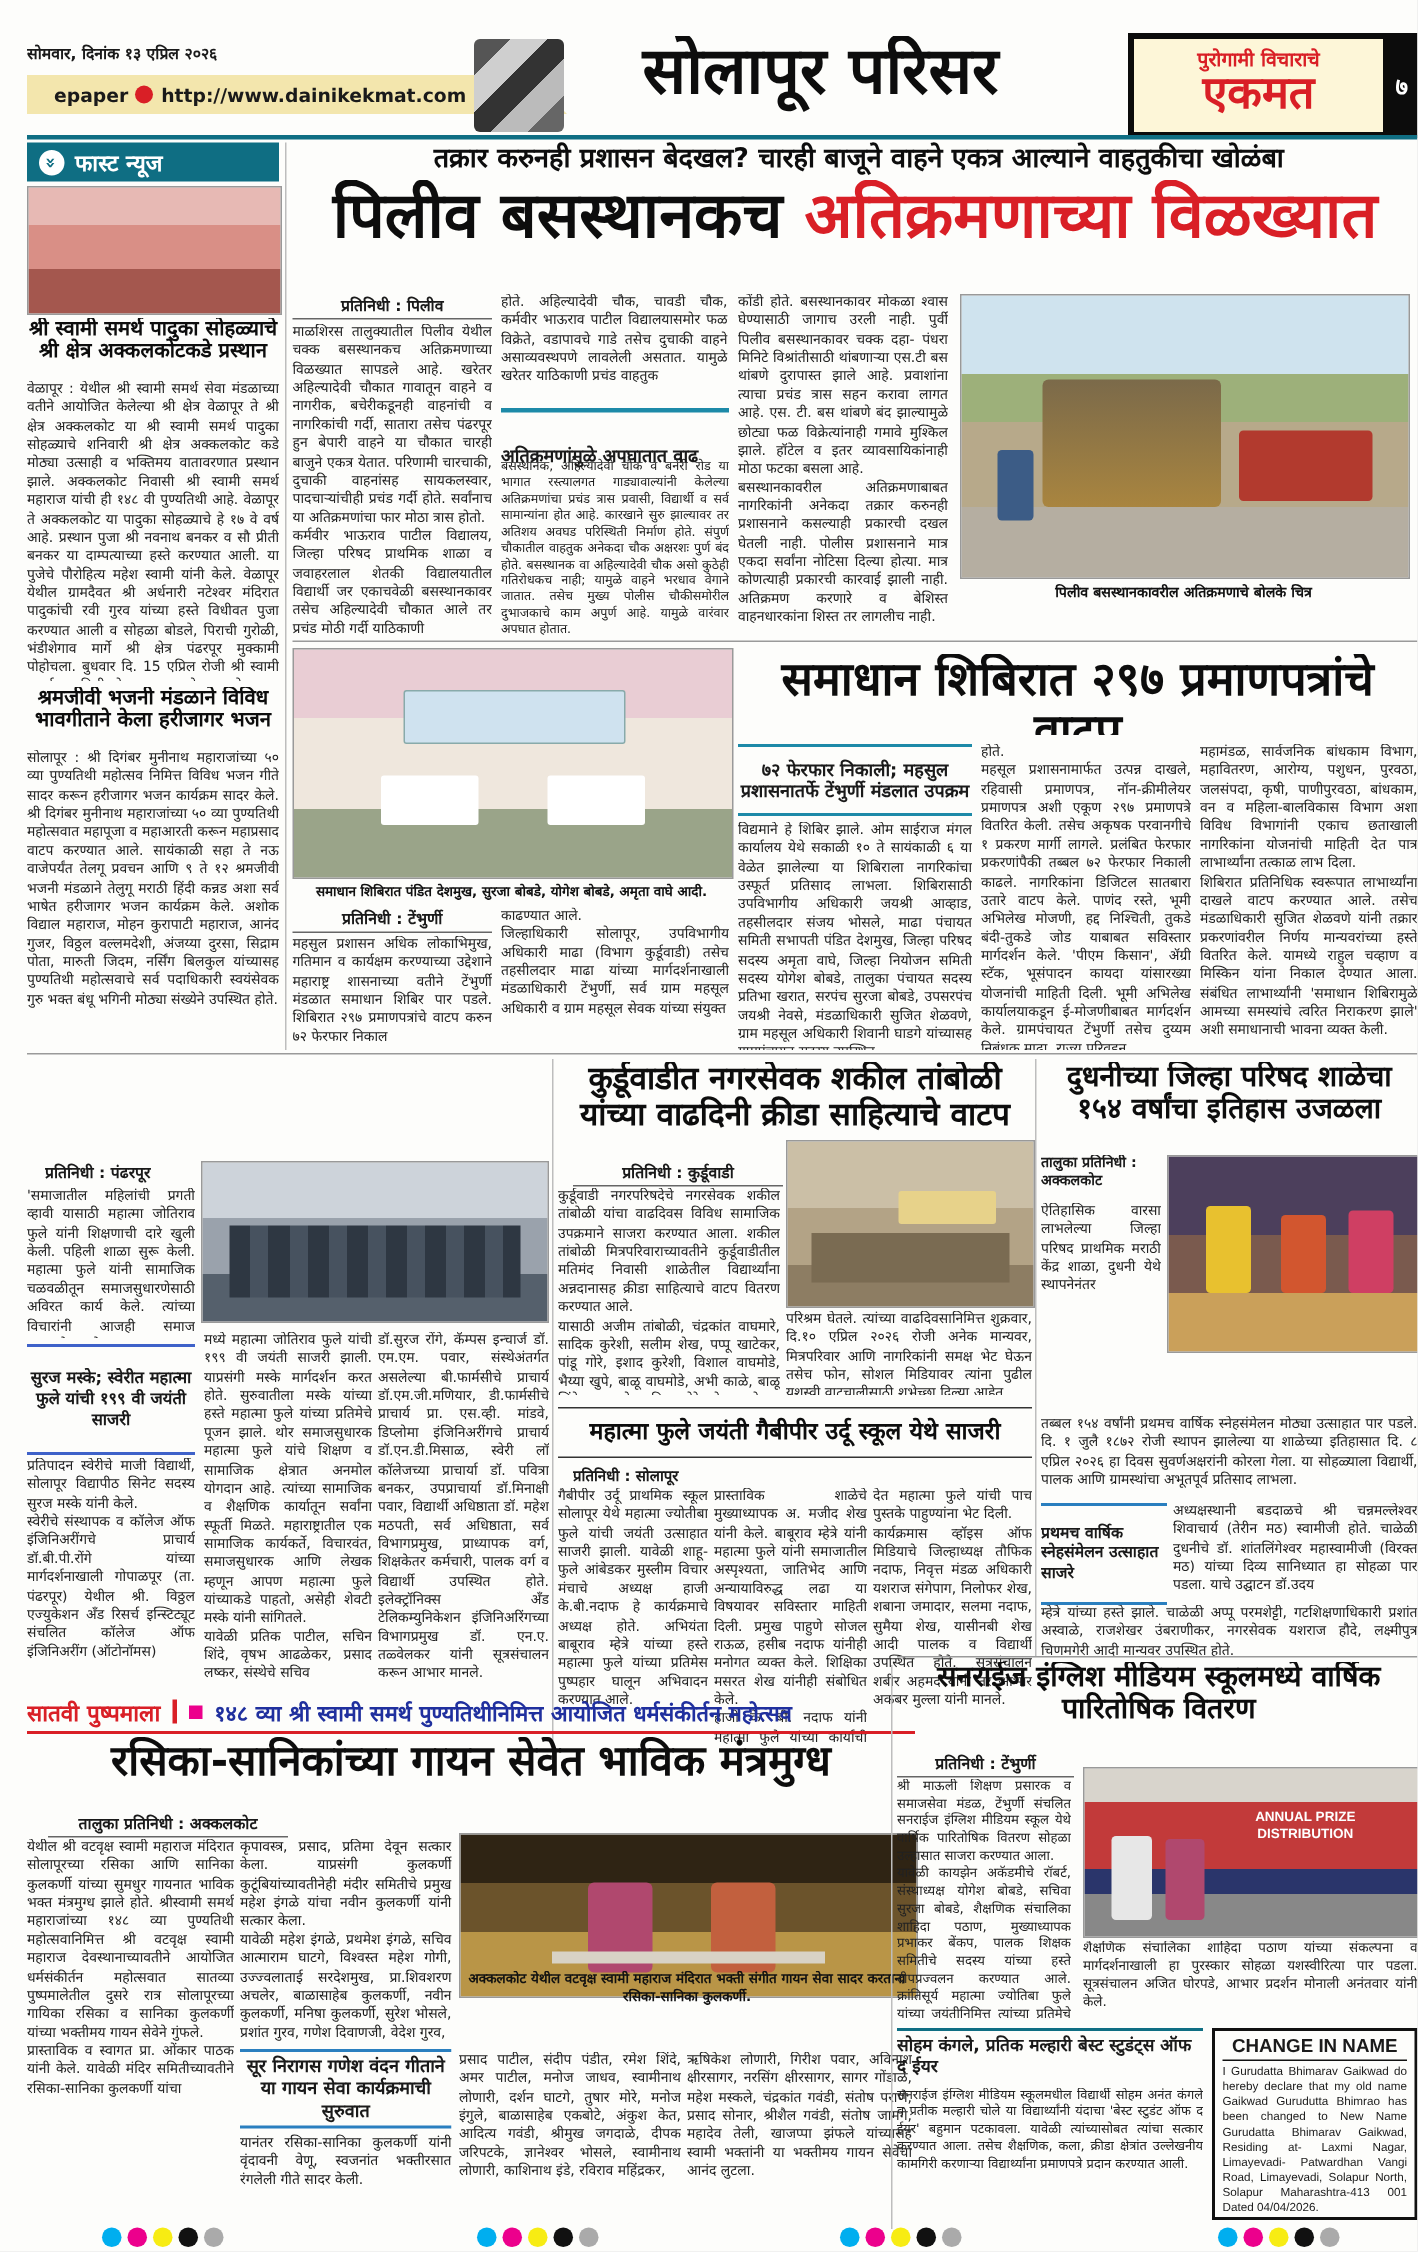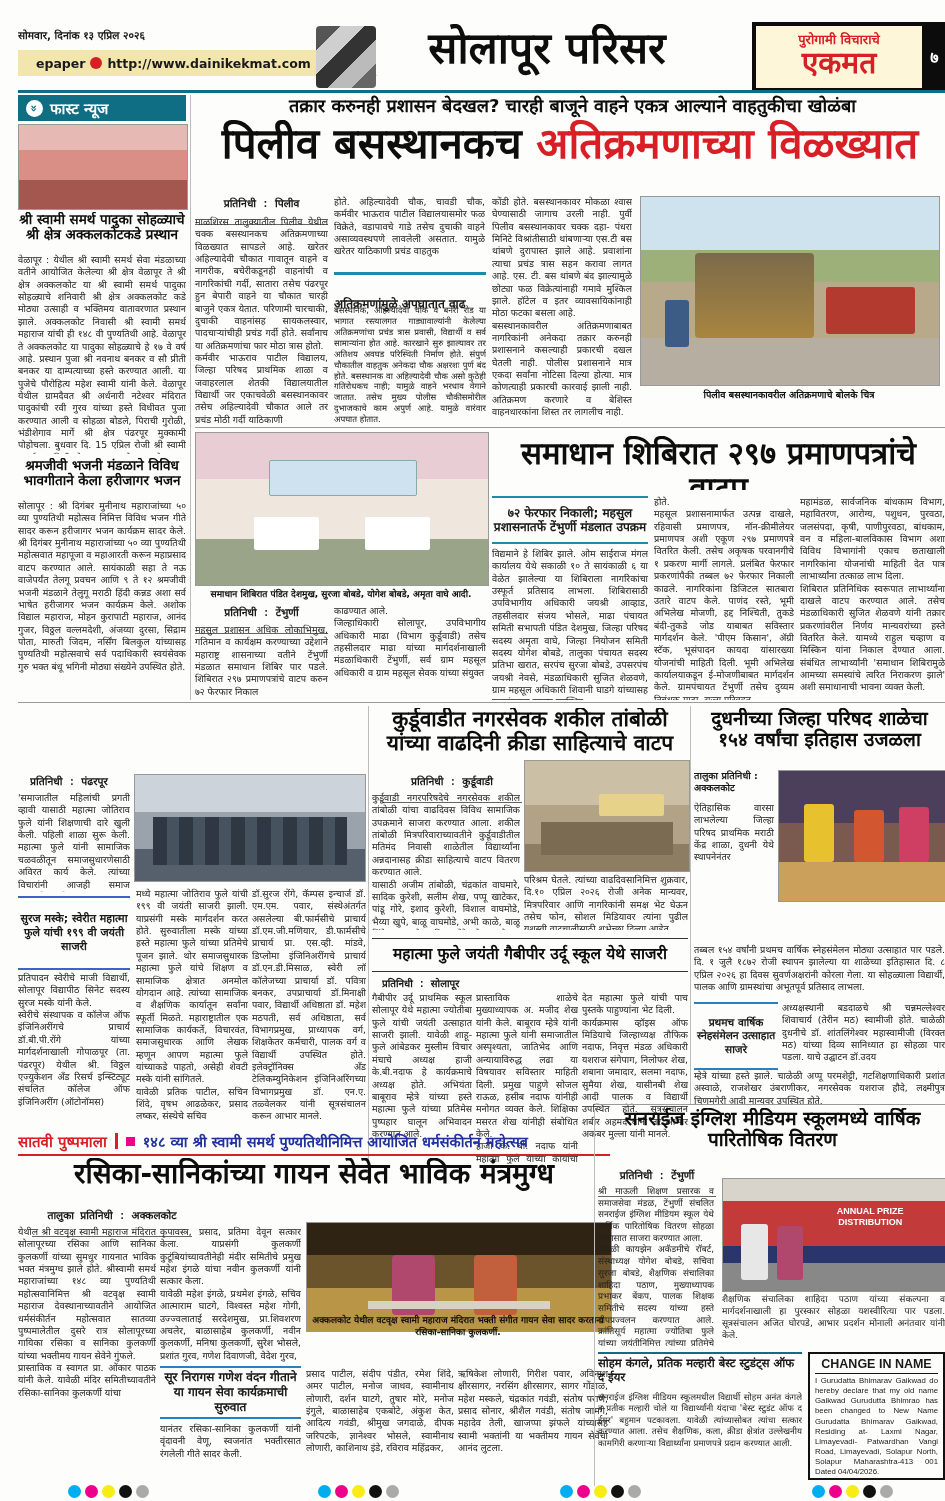--- a/index.html
+++ b/index.html
@@ -1,20 +1,20 @@
 <!DOCTYPE html>
 <html><head>
 <meta charset="utf-8">
 <style>
   html,body{margin:0;padding:0;background:#e8e8e8;}
   #page{position:relative;width:945px;height:1501px;background:#fdfdfb;margin:0 auto;
         font-family:"DejaVu Sans",sans-serif;color:#1a1a1a;overflow:hidden;}
   .abs{position:absolute;overflow:hidden;}
   .col{position:absolute;overflow:hidden;font-size:9.3px;line-height:1.33;text-align:justify;white-space:pre-line;color:#222;}
-  .byline{position:absolute;overflow:hidden;font-weight:bold;font-size:10.5px;text-align:center;border-bottom:1px solid #666;padding-bottom:14px;font-family:Liberation Mono, monospace;}
+  .byline{position:absolute;overflow:hidden;font-weight:bold;font-size:10.5px;text-align:center;border-bottom:1px solid #666;padding-bottom:2px;}
   .caption{position:absolute;overflow:hidden;font-weight:bold;font-size:9.5px;text-align:center;color:#111;}
   .headline{position:absolute;overflow:hidden;font-weight:bold;color:#0d0d0d;text-align:center;line-height:1.12;}
   .subrule{border-top:2px solid #1d8aa8;border-bottom:2px solid #1d8aa8;}
   .photo{position:absolute;overflow:hidden;border:1px solid #999;}
   .vdiv{position:absolute;width:1px;background:#bdbdbd;}
   .hdiv{position:absolute;height:1px;background:#9a9a9a;}
   .dotrow{position:absolute;display:flex;gap:4px;}
   .dot{width:13px;height:13px;border-radius:50%;}
 </style>
 </head>
@@ -137,21 +137,21 @@
 
   <div class="headline" style="left:694px;top:708px;width:251px;height:58px;font-size:19px;">दुधनीच्या जिल्हा परिषद शाळेचा १५४ वर्षांचा इतिहास उजळला</div>
   <div class="abs" style="left:694px;top:770px;width:82px;height:28px;font-weight:bold;font-size:9.5px;line-height:1.3;">तालुका प्रतिनिधी : अक्कलकोट</div>
   <div class="col" style="left:694px;top:802px;width:80px;height:138px;">ऐतिहासिक वारसा लाभलेल्या जिल्हा परिषद प्राथमिक मराठी केंद्र शाळा, दुधनी येथे स्थापनेनंतर</div>
   <div class="photo" style="left:778px;top:770px;width:167px;height:130px;background:linear-gradient(180deg,#4c3f5c 0 40%,#7a5a4e 40% 70%,#caa05a 70%);">
     <div style="position:absolute;left:15%;top:25%;width:18%;height:45%;background:#e8c12f;border-radius:3px;"></div>
     <div style="position:absolute;left:45%;top:30%;width:18%;height:40%;background:#d2562f;border-radius:3px;"></div>
     <div style="position:absolute;left:72%;top:28%;width:18%;height:42%;background:#cf3f63;border-radius:3px;"></div>
   </div>
   <div class="col" style="left:694px;top:944px;width:251px;height:56px;">तब्बल १५४ वर्षांनी प्रथमच वार्षिक स्नेहसंमेलन मोठ्या उत्साहात पार पडले. दि. १ जुलै १८७२ रोजी स्थापन झालेल्या या शाळेच्या इतिहासात दि. ८ एप्रिल २०२६ हा दिवस सुवर्णअक्षरांनी कोरला गेला. या सोहळ्याला विद्यार्थी, पालक आणि ग्रामस्थांचा अभूतपूर्व प्रतिसाद लाभला.</div>
-  <div class="abs" style="left:694px;top:1002px;width:84px;height:64px;border-top:2px solid #2a7fbf;border-bottom:2px solid #2a7fbf;display:flex;align-items:center;justify-content:center;text-align:center;font-weight:bold;font-size:10.5px;line-height:1.25;">प्रथमच वार्षिक स्नेहसंमेलन उत्साहात साजरे</div>
+  <div class="abs" style="left:694px;top:1002px;width:84px;height:64px;border-top:2px solid #2a7fbf;border-bottom:2px solid #2a7fbf;display:flex;align-items:center;justify-content:center;text-align:left;font-weight:bold;font-size:10.5px;line-height:1.25;">प्रथमच वार्षिक स्नेहसंमेलन उत्साहात साजरे</div>
   <div class="col" style="left:782px;top:1002px;width:163px;height:66px;">अध्यक्षस्थानी बडदाळचे श्री चन्नमल्लेश्वर शिवाचार्य (तेरीन मठ) स्वामीजी होते. चाळेळी दुधनीचे डॉ. शांतलिंगेश्वर महास्वामीजी (विरक्त मठ) यांच्या दिव्य सानिध्यात हा सोहळा पार पडला. याचे उद्घाटन डॉ.उदय</div>
   <div class="col" style="left:694px;top:1070px;width:251px;height:34px;">म्हेत्रे यांच्या हस्ते झाले. चाळेळी अप्पू परमशेट्टी, गटशिक्षणाधिकारी प्रशांत अस्वाळे, राजशेखर उंबराणीकर, नगरसेवक यशराज हौदे, लक्ष्मीपुत्र चिणमगेरी आदी मान्यवर उपस्थित होते.
 प्रास्ताविक मुख्याध्यापक षोमू राठोड यांनी केले. त्यानंतर विद्यार्थ्यांनी सादर केलेल्या देशभक्तीपर गीते, नृत्य, नाटिका आणि सामाजिक संदेश देणाऱ्या कलाप्रकारांनी उपस्थितांची मने जिंकली. शैक्षणिक व क्रीडा स्पर्धांमधील यशस्वी विद्यार्थ्यांचा मान्यवरांच्या हस्ते गौरव करण्यात आला.
 या सोहळ्यासाठी शाळा व्यवस्थापन समितीचे अध्यक्ष हनुमंत कलशेट्टी, उपाध्यक्ष राजेंद्र इंगळे यांच्यासह सर्व सदस्य, शिक्षक वृंद आणि ग्रामस्थांनी परिश्रम घेतले. सूत्रसंचालन रविकुमार कोरचगाव, आभारप्रदर्शन सुहास पवार यांनी केले.</div>
 
   <div class="abs" style="left:18px;top:1128px;width:592px;height:26px;border-bottom:2px solid #d91f26;display:flex;align-items:center;gap:8px;">
     <span style="color:#d91f26;font-weight:bold;font-size:15px;">सातवी पुष्पमाला</span>
     <span style="width:3px;height:16px;background:#d91f26;display:inline-block;"></span>
     <span style="width:9px;height:9px;background:#ec008c;display:inline-block;"></span>
     <span style="color:#20309e;font-weight:bold;font-size:14.5px;">१४८ व्या श्री स्वामी समर्थ पुण्यतिथीनिमित्त आयोजित धर्मसंकीर्तन महोत्सव</span>

